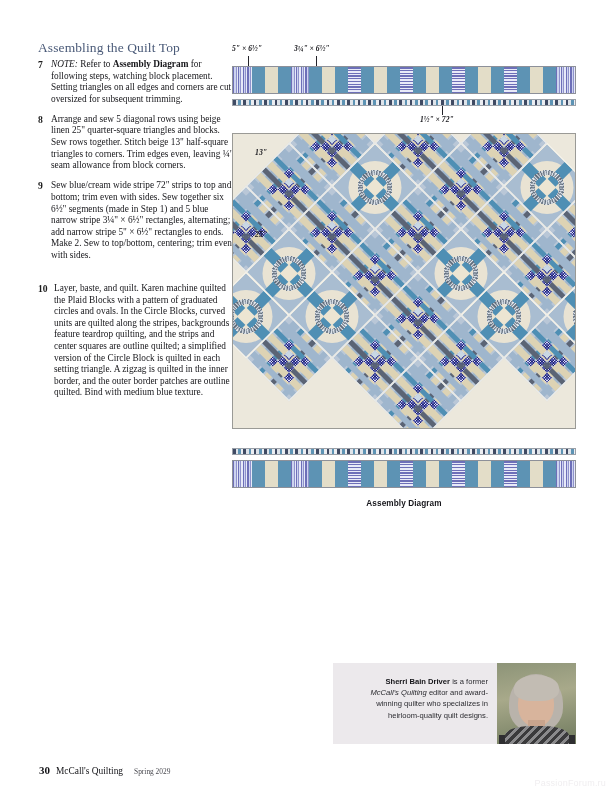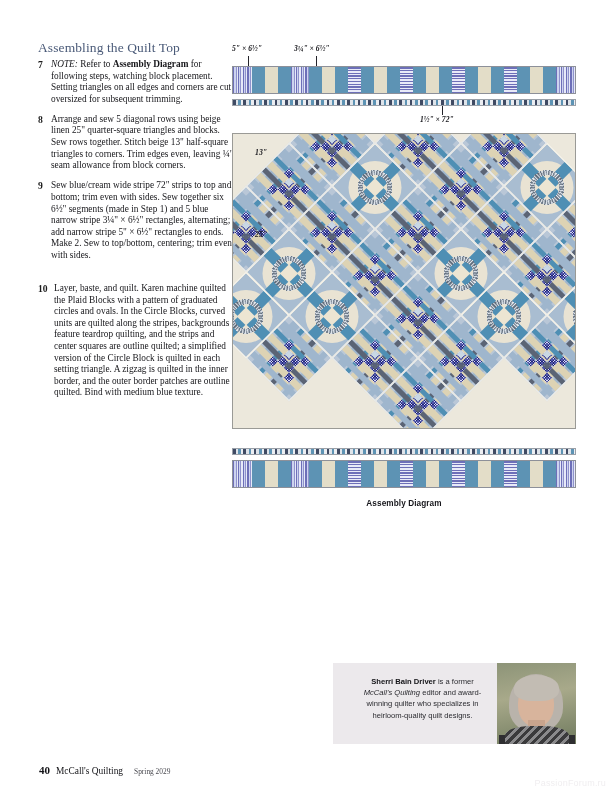--- a/index.html
+++ b/index.html
@@ -224,21 +224,21 @@
     display: flex;
     overflow: hidden;
   }
   #bio-text {
     flex: 1 1 auto;
     padding: 13px 9px 0 24px;
     font-family: "Liberation Sans", sans-serif;
     font-size: 7.6px;
     line-height: 11.2px;
     color: #2b2b30;
-    text-align: center;
+    text-align: right;
   }
   #bio-text b { font-weight: bold; color: #141418; }
   #bio-text i { font-style: italic; }
   #bio-photo {
     width: 79px;
     flex: 0 0 79px;
     position: relative;
     overflow: hidden;
     background: linear-gradient(170deg,#8d9478 0%, #a8a98a 40%, #6f7a5e 100%);
   }
@@ -940,18 +940,18 @@
     <div class="p-hair"></div>
     <div class="p-face"></div>
     <div class="p-hair-f"></div>
     <div class="p-neck"></div>
     <div class="p-shoulder"></div>
     <div class="p-scarf"></div>
   </div>
 </div>
 
 <div id="footer">
-  <span id="pg">40</span>
+  <span id="pg">30</span>
   <span id="mag">McCall's Quilting</span>
   <span id="issue">Spring 2029</span>
 </div>
 
 <div id="watermark">PassionForum.ru</div>
 
 </body></html>

